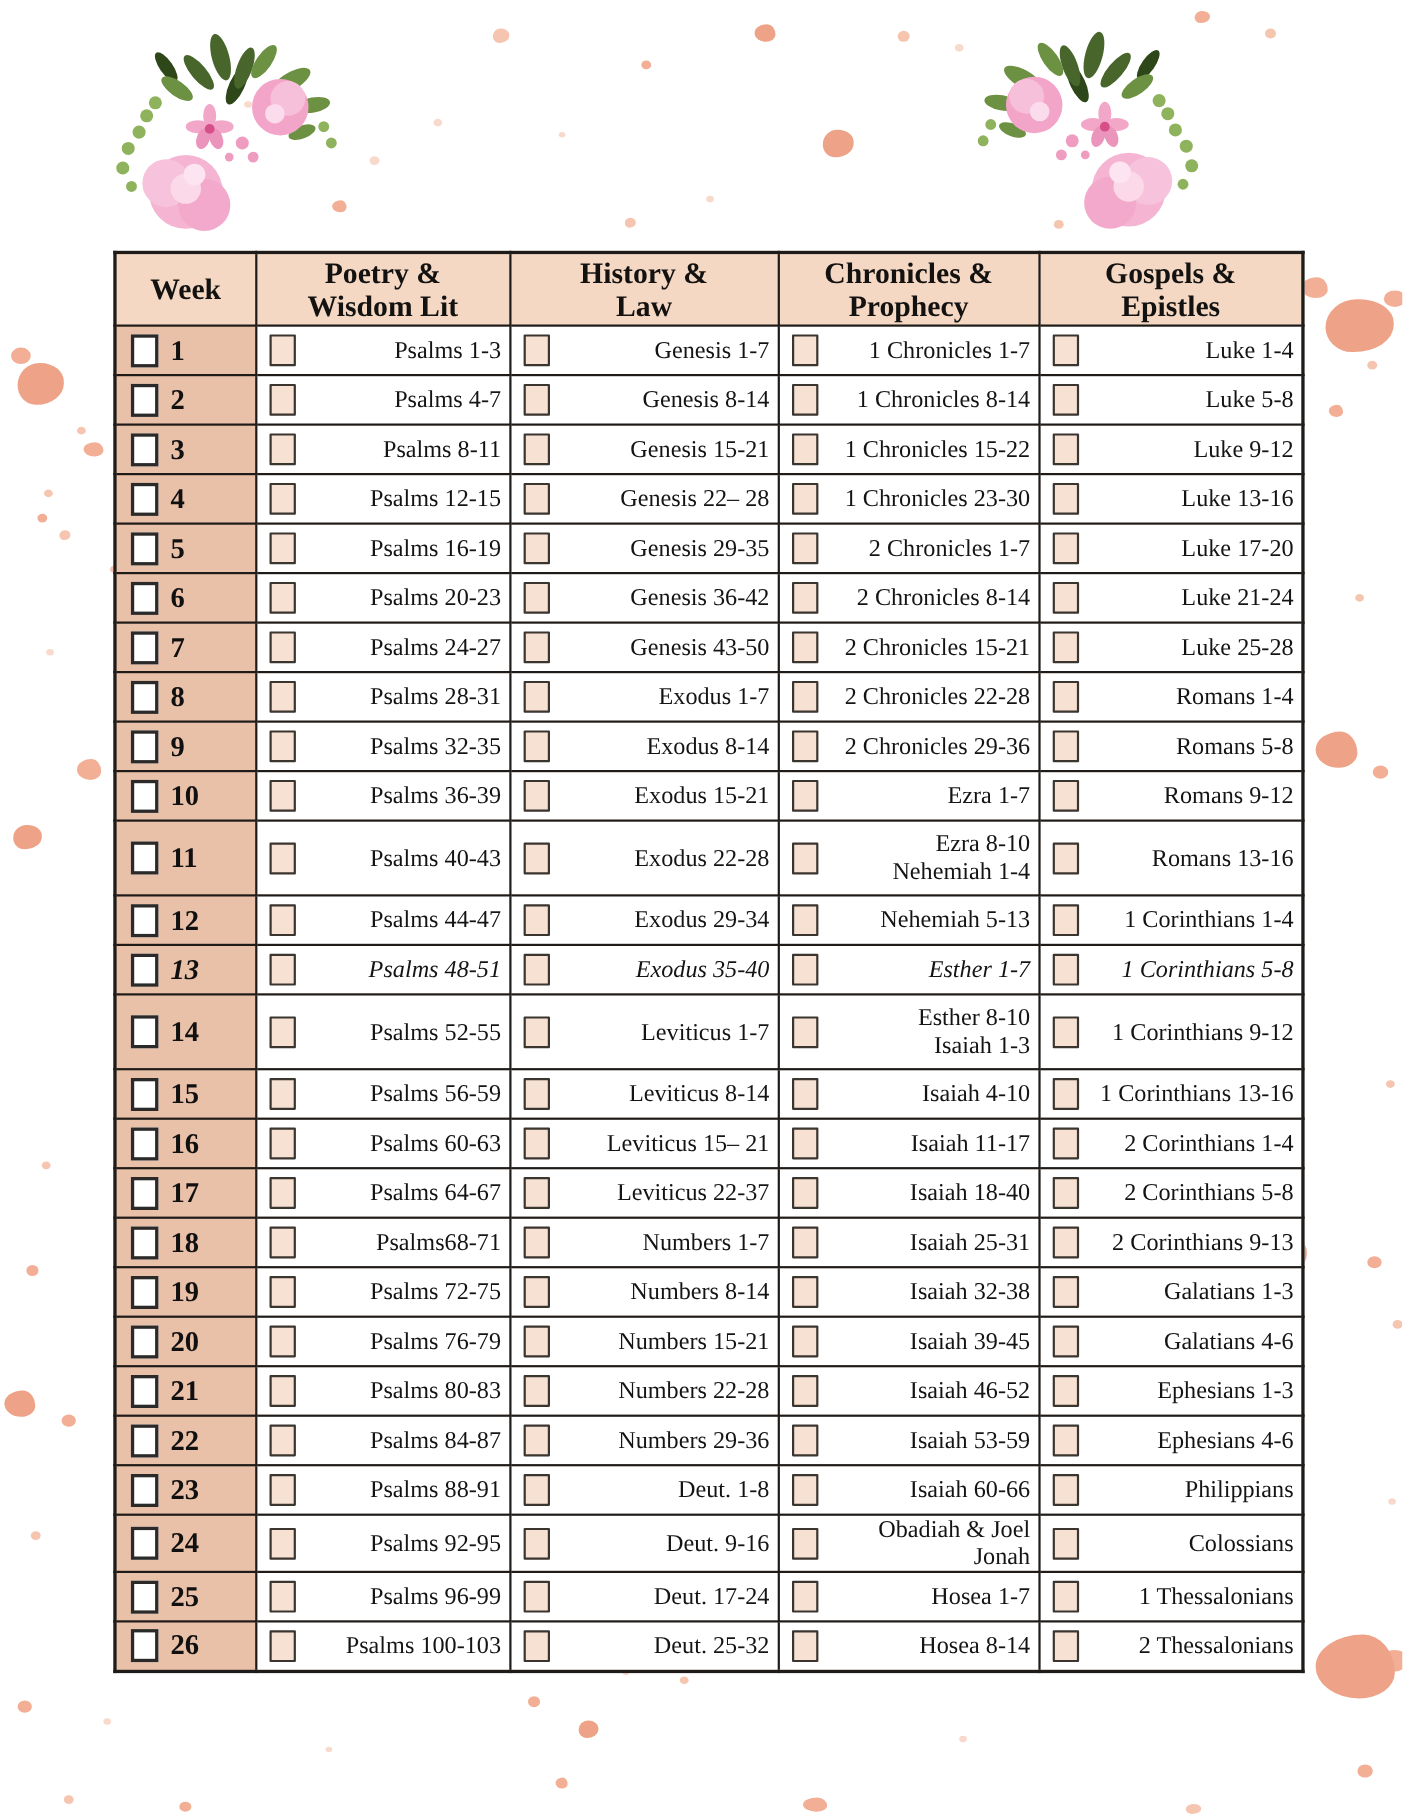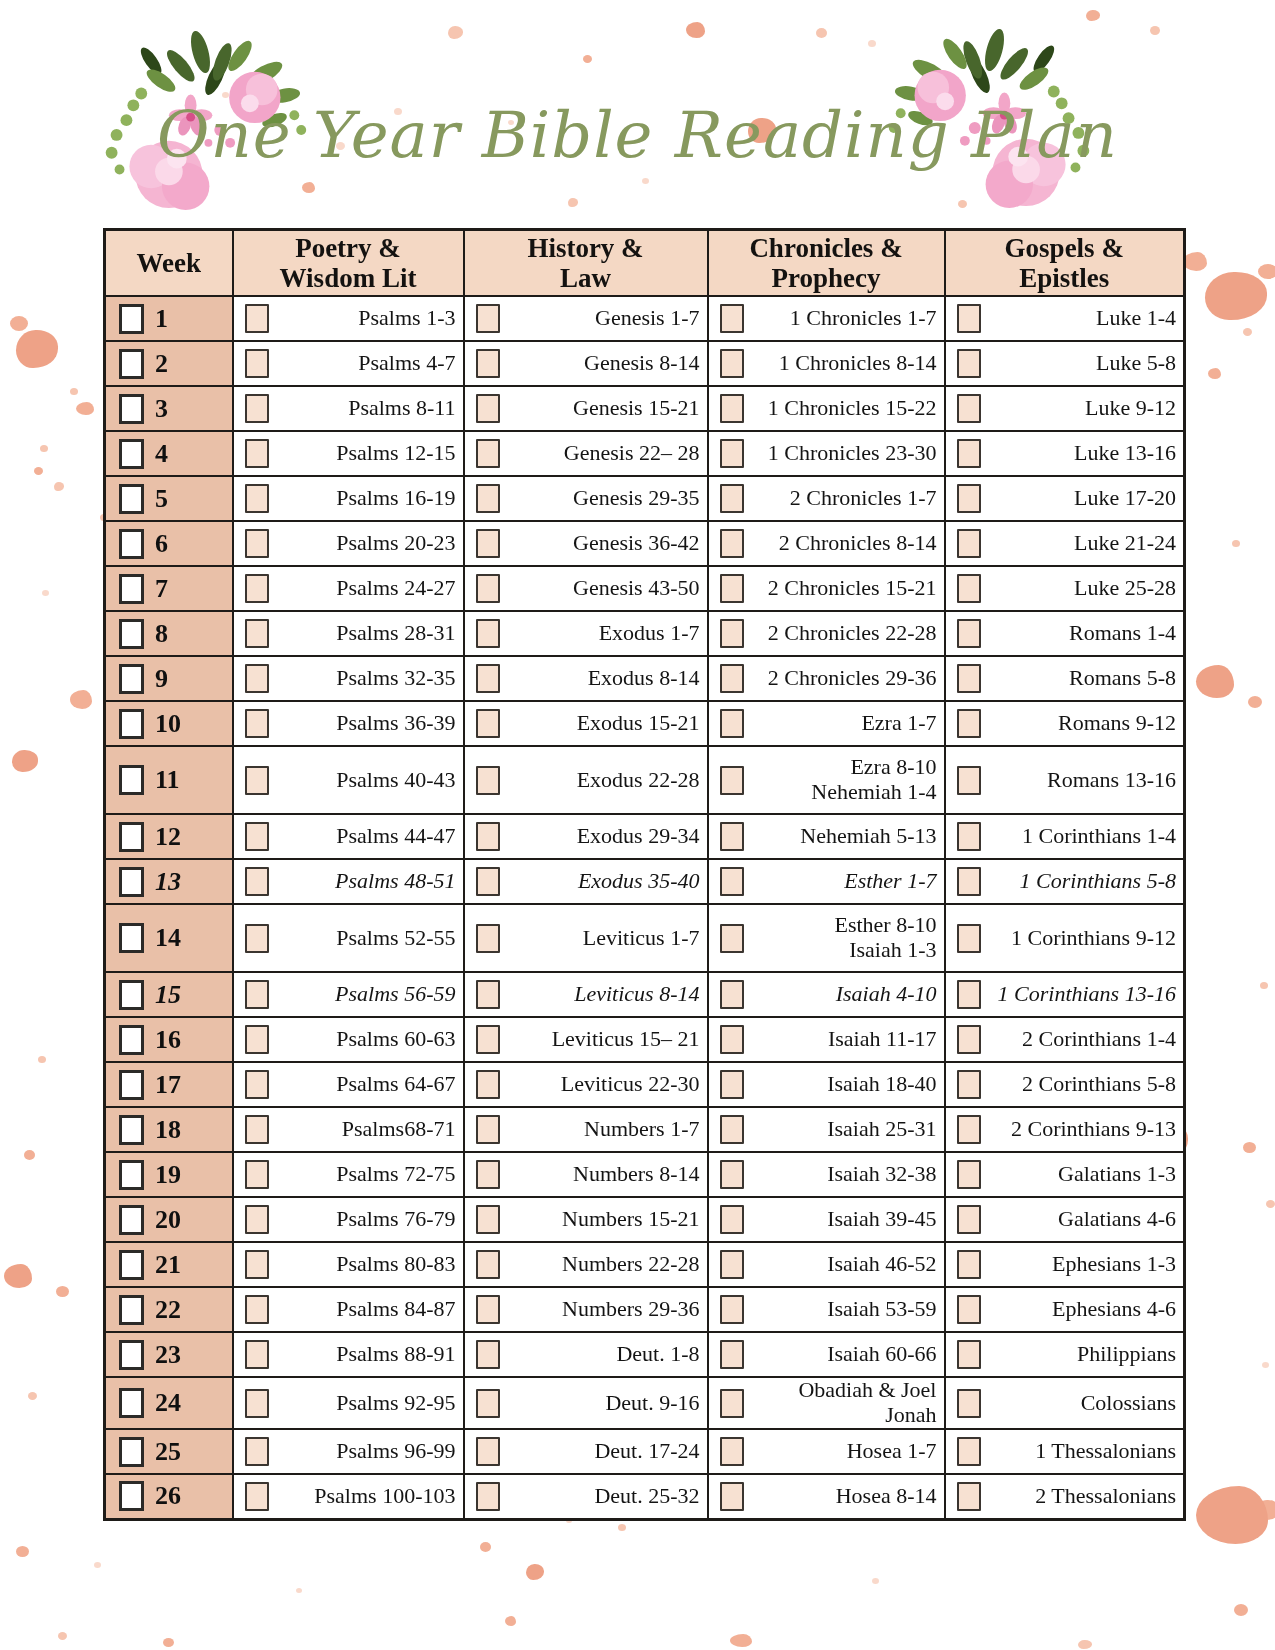--- a/index.html
+++ b/index.html
@@ -224,21 +224,20 @@
   </g>
   <g>
     <circle cx="88" cy="150" r="34" fill="#f5b5d2"></circle>
     <circle cx="70" cy="142" r="22" fill="#f7c3dc"></circle>
     <circle cx="105" cy="162" r="24" fill="#f3a9cb"></circle>
     <circle cx="88" cy="147" r="14" fill="#fbd9e9"></circle>
     <circle cx="96" cy="134" r="10" fill="#fce4f0"></circle>
   </g>
 </svg></div>
 
-  <div class="title">One Year Bible Reading Plan</div>
 
   <table class="plan" width="1080">
     <colgroup>
       <col style="width:128px">
         <col style="width:231px">
         <col style="width:244px">
         <col style="width:237px">
         <col style="width:240px">
     </colgroup>
     <thead>
@@ -698,21 +697,21 @@
 Isaiah 1-3</span>
             </div>
           </td>
           <td>
             <div class="cellwrap">
               <div class="cb"></div>
               <span class="rtext">1 Corinthians 9-12</span>
             </div>
           </td>
         </tr>
-        <tr style="height: 45px; font-style: italic;">
+        <tr style="height: 45px;">
           <td class="week-cell">
             <div class="cellwrap">
               <div class="wcb"></div>
               <span class="wnum">15</span>
             </div>
           </td>
           <td>
             <div class="cellwrap">
               <div class="cb"></div>
               <span class="rtext">Psalms 56-59</span>
@@ -778,21 +777,21 @@
           </td>
           <td>
             <div class="cellwrap">
               <div class="cb"></div>
               <span class="rtext">Psalms 64-67</span>
             </div>
           </td>
           <td>
             <div class="cellwrap">
               <div class="cb"></div>
-              <span class="rtext">Leviticus 22-30</span>
+              <span class="rtext">Leviticus 22-37</span>
             </div>
           </td>
           <td>
             <div class="cellwrap">
               <div class="cb"></div>
               <span class="rtext">Isaiah 18-40</span>
             </div>
           </td>
           <td>
             <div class="cellwrap">

